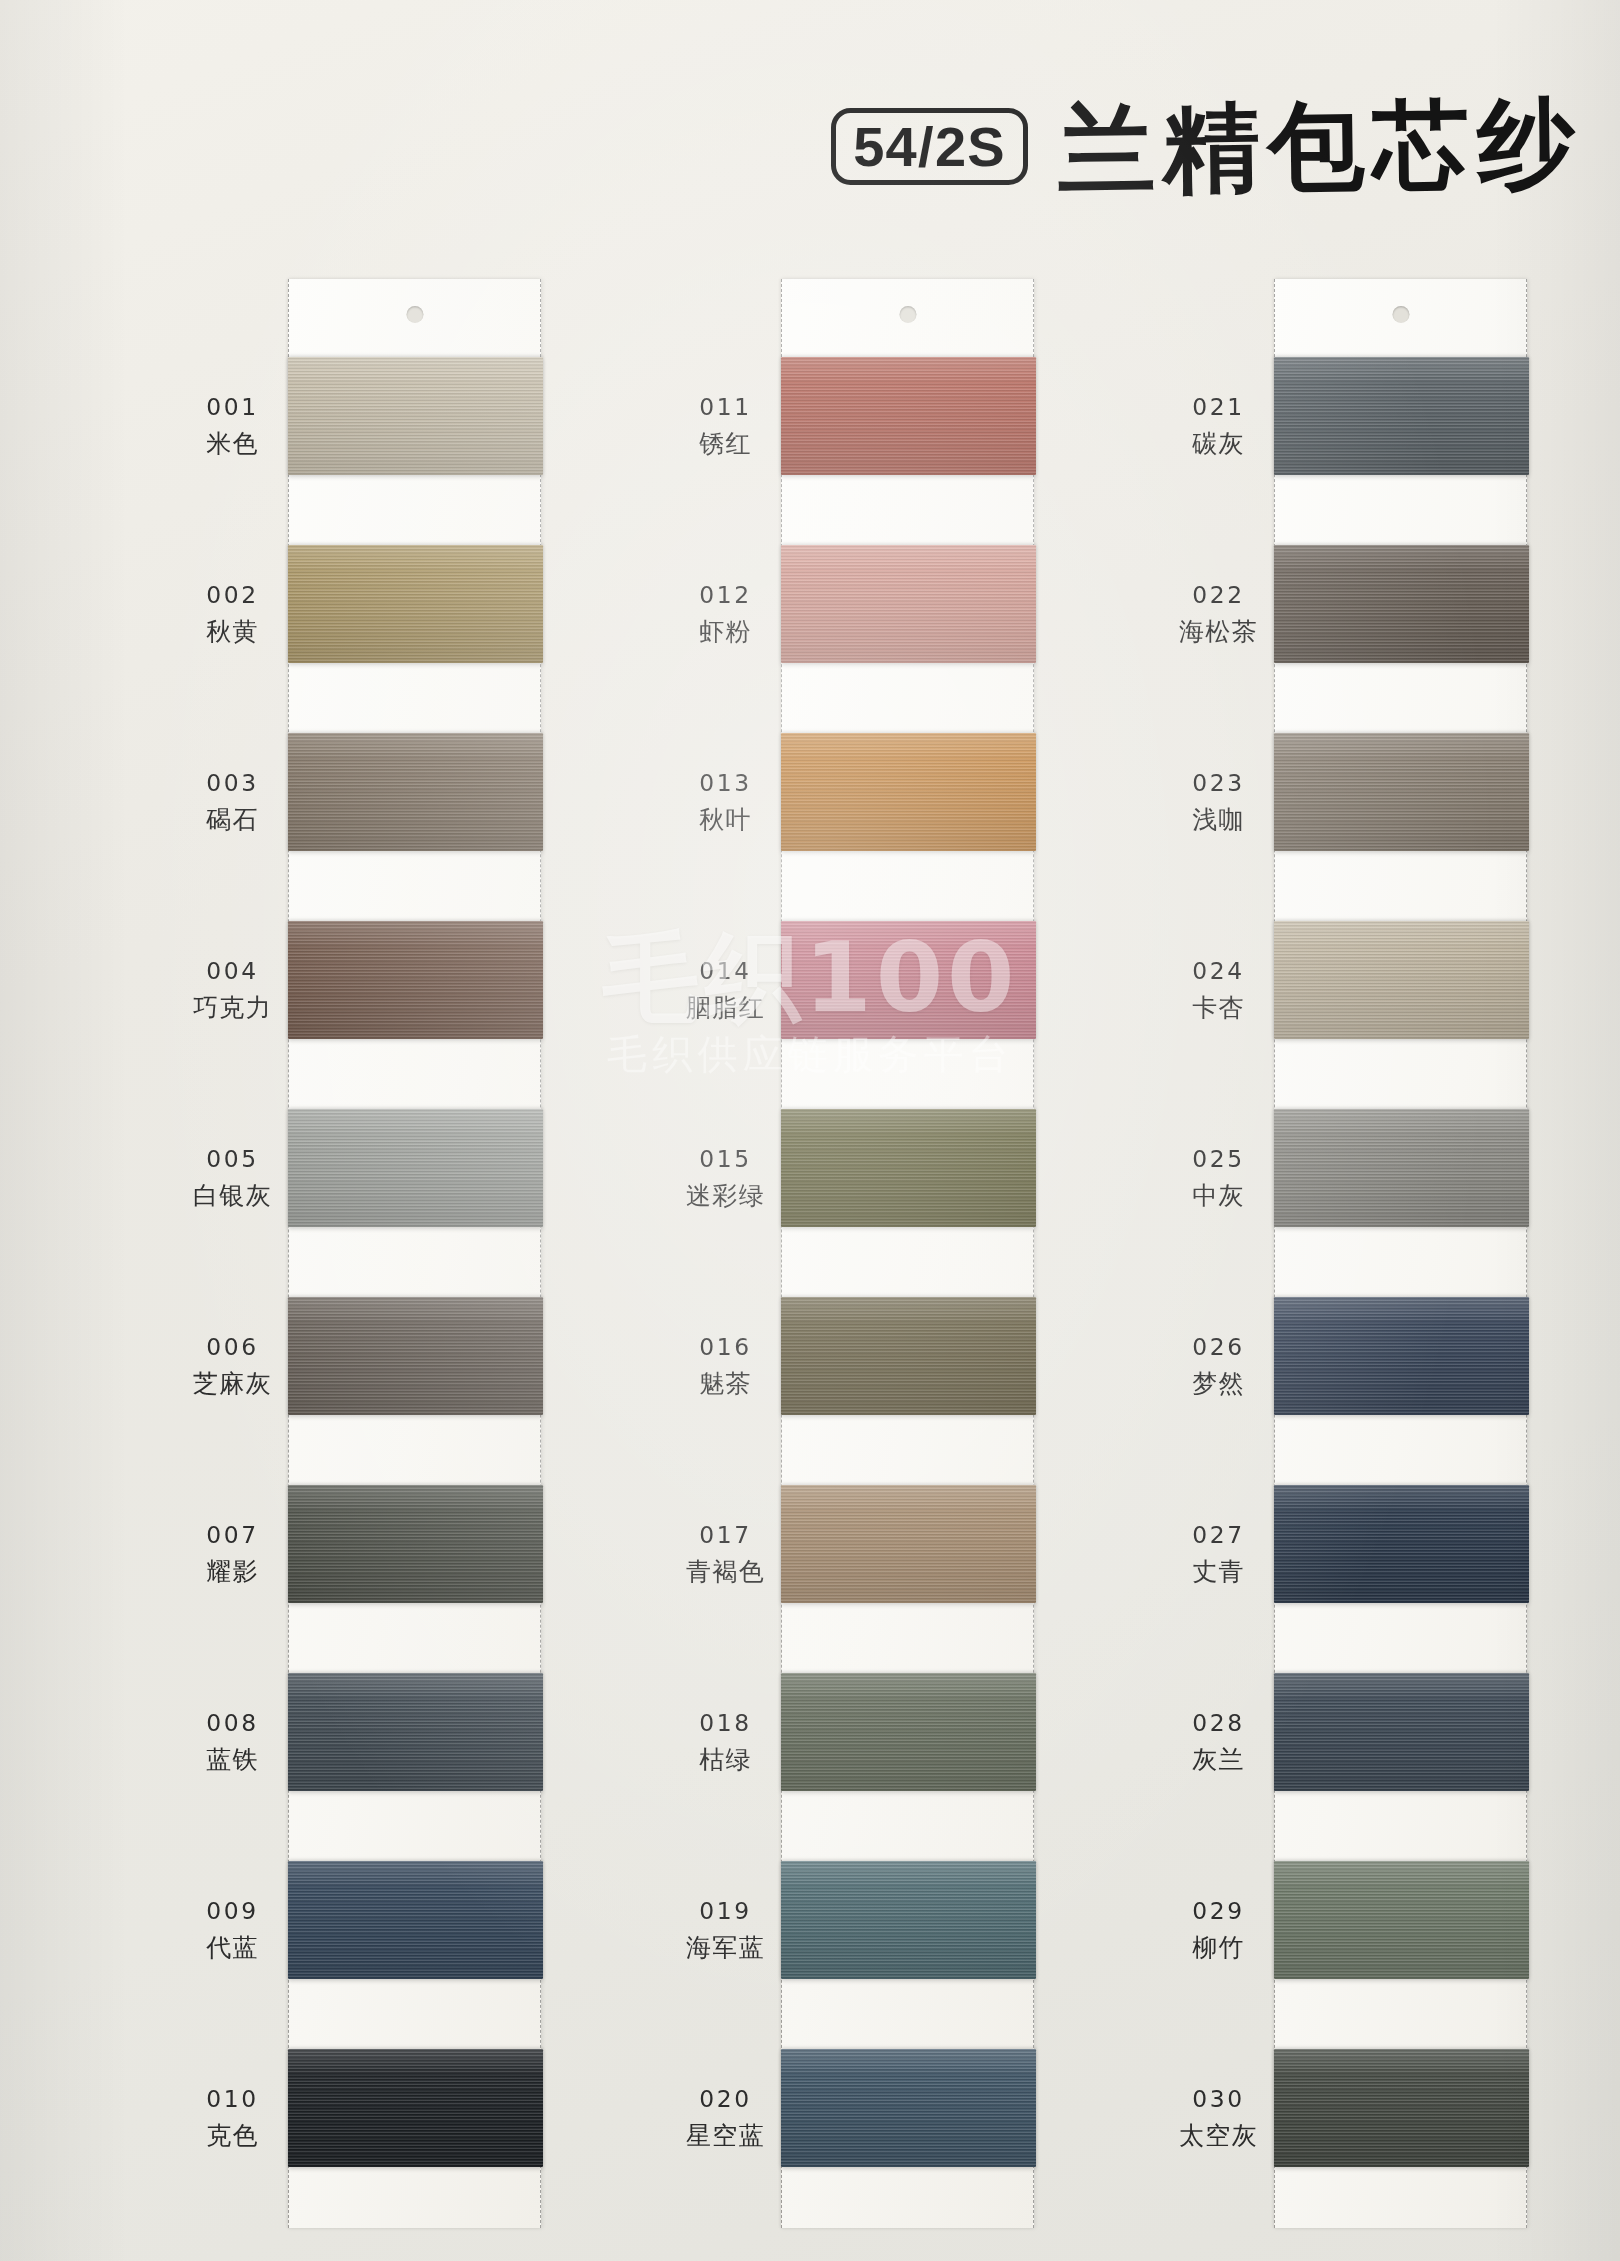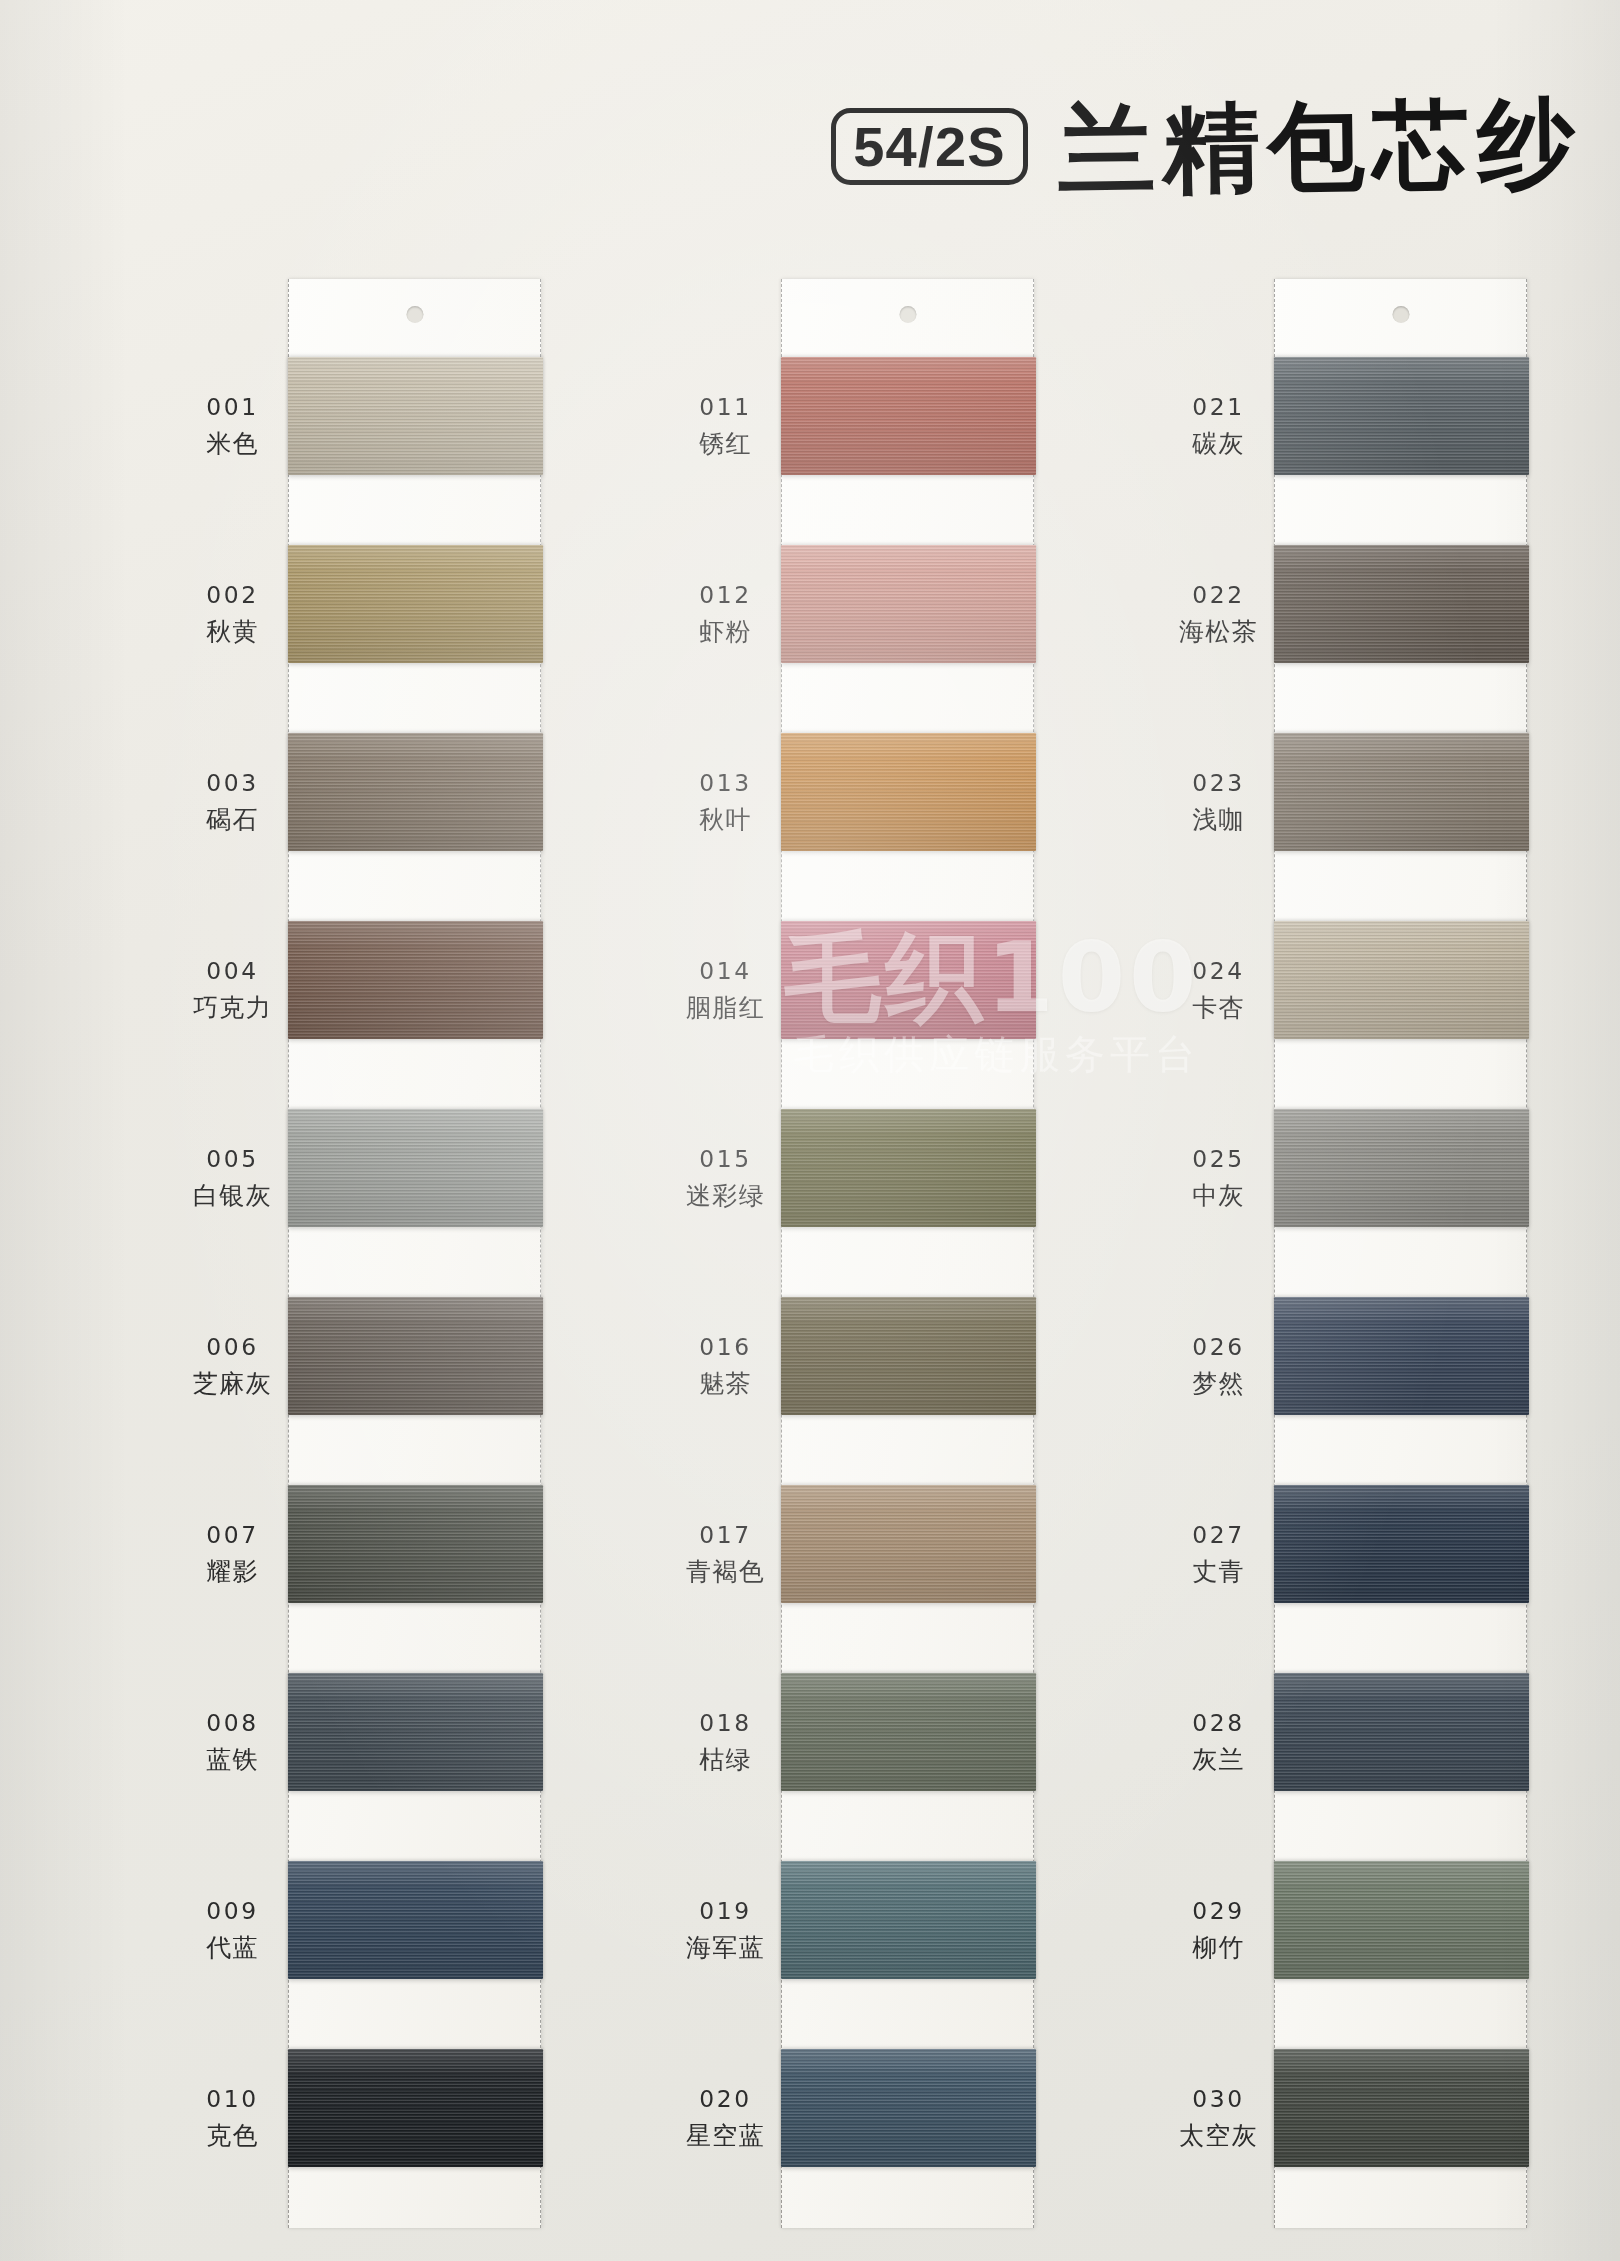--- a/index.html
+++ b/index.html
@@ -174,21 +174,21 @@
       rgba(0,0,0,0.13) 100%);
   }
 
   
   .watermark {
     position: absolute;
     top: 929px;
     left: 50%;
     transform: translateX(-50%);
     width: 780px;
-    text-align: right;
+    text-align: center;
     pointer-events: none;
     opacity: 0.55;
     z-index: 5;
   }
   .watermark .wm-main {
     font-size: 97px;
     font-weight: bold;
     color: rgba(255,255,255,0.80);
     letter-spacing: 3.9px;
     text-shadow: 0 1.3px 3.9px rgba(0,0,0,0.10);

